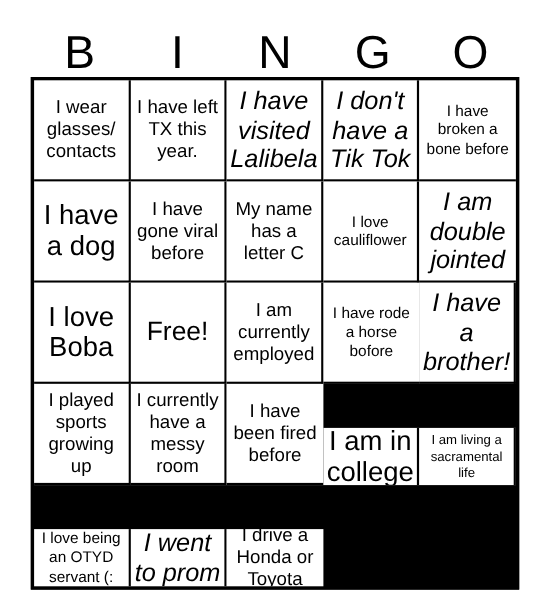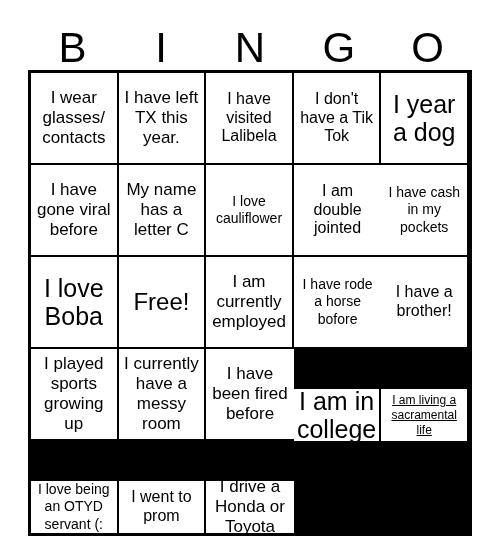--- a/index.html
+++ b/index.html
@@ -72,24 +72,24 @@
     width: 100%;
     line-height: 1.12;
     word-wrap: break-word;
     overflow-wrap: break-word;
     hyphens: none;
   }
 
   
   .fs-xxl { font-size: 24px; line-height: 1.15; }
   .fs-xl  { font-size: 25px; line-height: 1.14; }
-  .fs-lg  { font-size: 16px; line-height: 1.16; }
+  .fs-lg  { font-size: 23px; line-height: 1.16; font-style: italic; }
   .fs-md  { font-size: 17px; line-height: 1.18; }
   .fs-sm  { font-size: 14px; line-height: 1.22; }
-  .fs-xs  { font-size: 12px; line-height: 1.25; text-decoration: underline; }
+  .fs-xs  { font-size: 12px; line-height: 1.25; }
 </style>
 </head>
 <body>
 
 <div id="card">
 
   <div id="header">
     <div class="header-letter">B</div>
     <div class="header-letter">I</div>
     <div class="header-letter">N</div>
@@ -103,37 +103,37 @@
       </div>
       <div class="cell">
         <div class="cell-text fs-md">I have left TX this year.</div>
       </div>
       <div class="cell">
         <div class="cell-text fs-lg">I have visited Lalibela</div>
       </div>
       <div class="cell">
         <div class="cell-text fs-lg">I don't have a Tik Tok</div>
       </div>
+      <div class="cell last-col">
+        <div class="cell-text fs-sm">I have broken a bone before</div>
+      </div>
       <div class="cell">
-        <div class="cell-text fs-xl">I year a dog</div>
+        <div class="cell-text fs-xl">I have a dog</div>
       </div>
       <div class="cell">
         <div class="cell-text fs-md">I have gone viral before</div>
       </div>
       <div class="cell">
         <div class="cell-text fs-md">My name has a letter C</div>
       </div>
       <div class="cell">
         <div class="cell-text fs-sm">I love cauliflower</div>
       </div>
       <div class="cell last-col">
         <div class="cell-text fs-lg">I am double jointed</div>
-      </div>
-      <div class="cell">
-        <div class="cell-text fs-sm">I have cash in my pockets</div>
       </div>
       <div class="cell">
         <div class="cell-text fs-xl">I love Boba</div>
       </div>
       <div class="cell">
         <div class="cell-text fs-xxl">Free!</div>
       </div>
       <div class="cell">
         <div class="cell-text fs-md">I am currently employed</div>
       </div>

